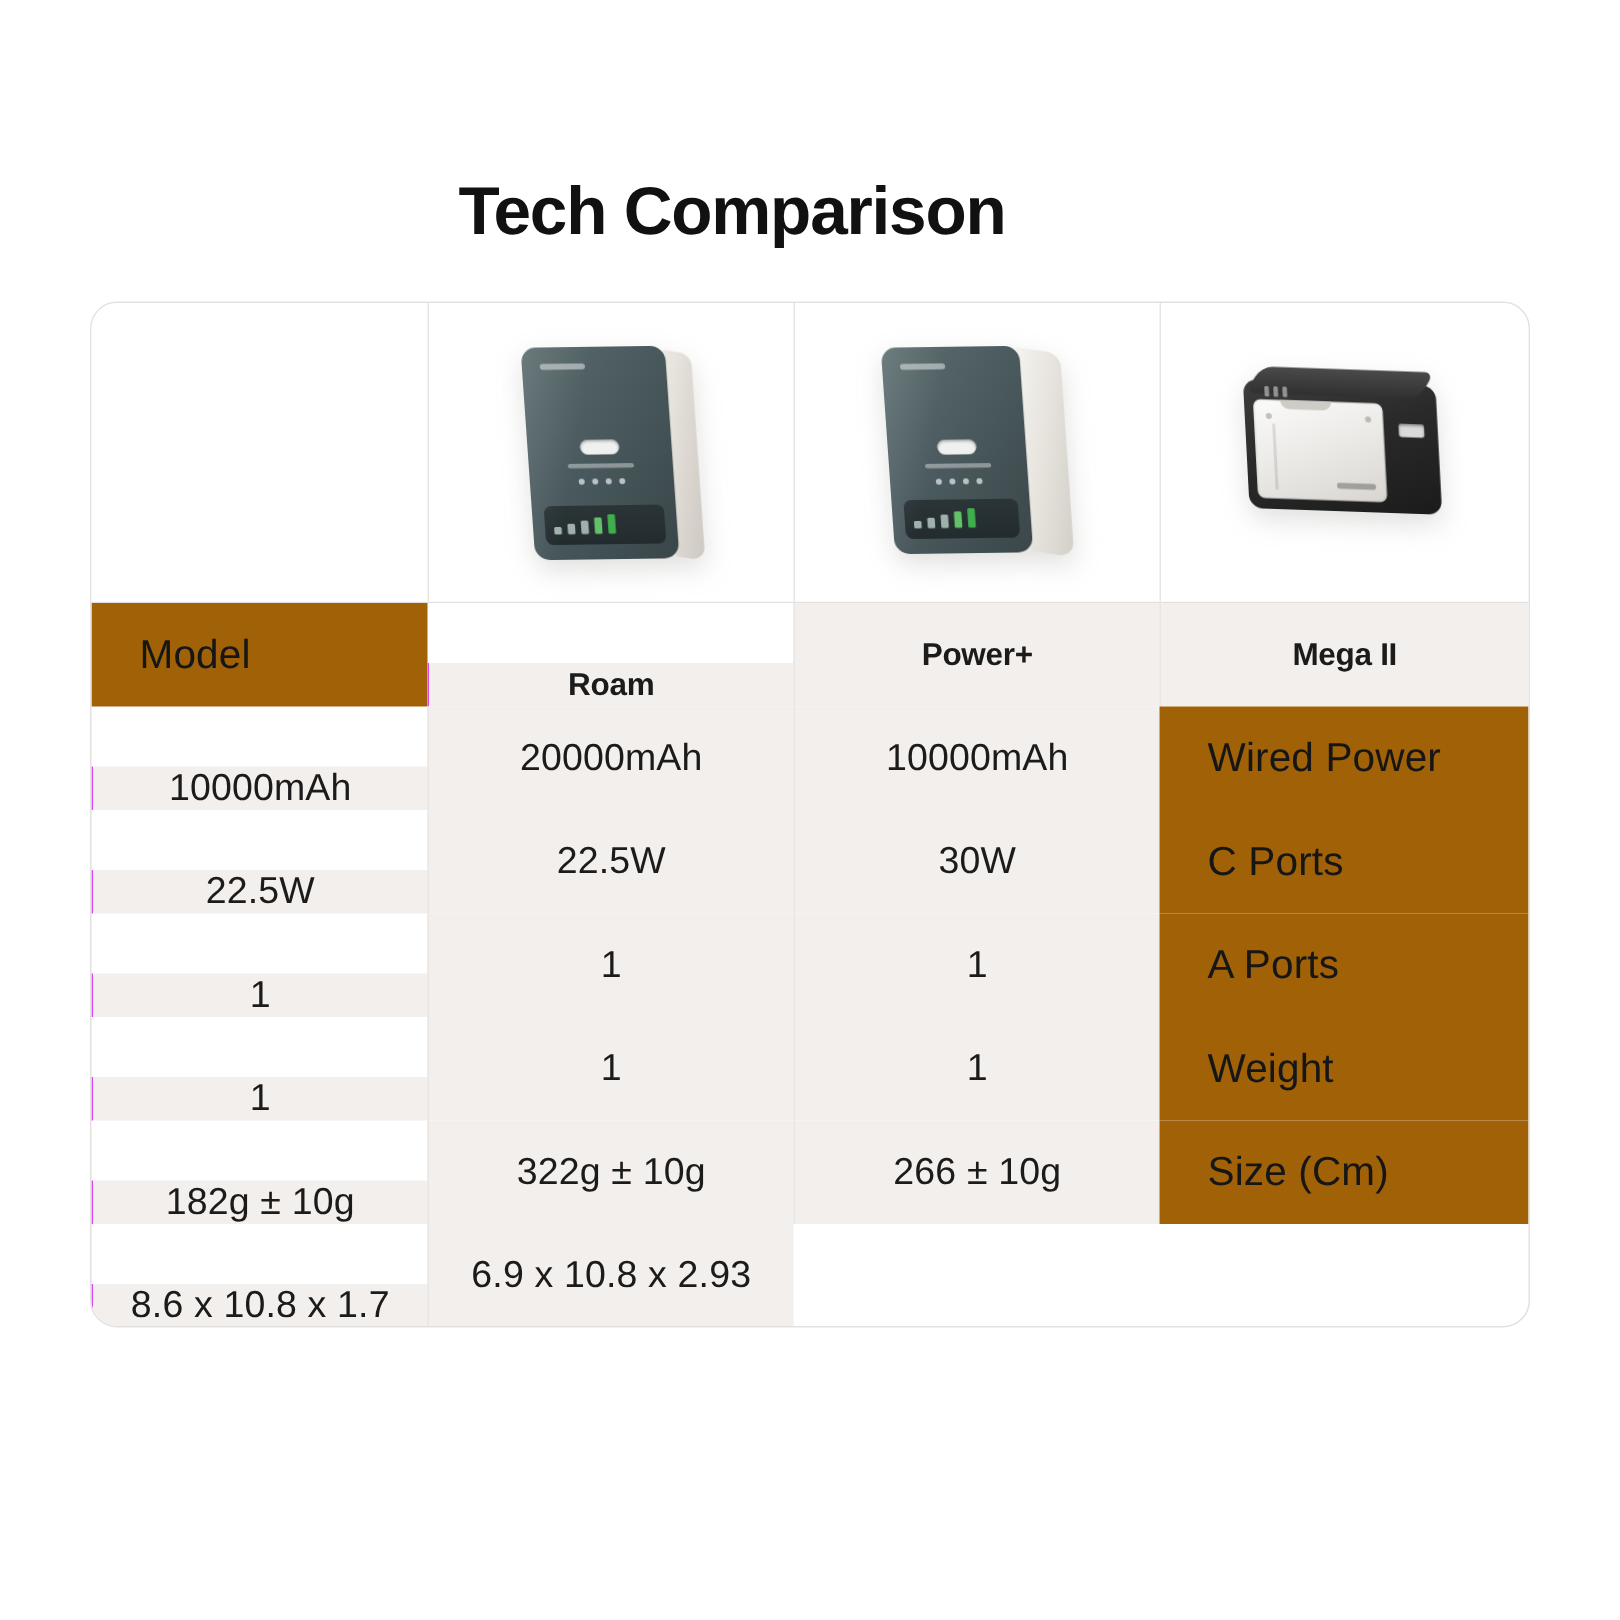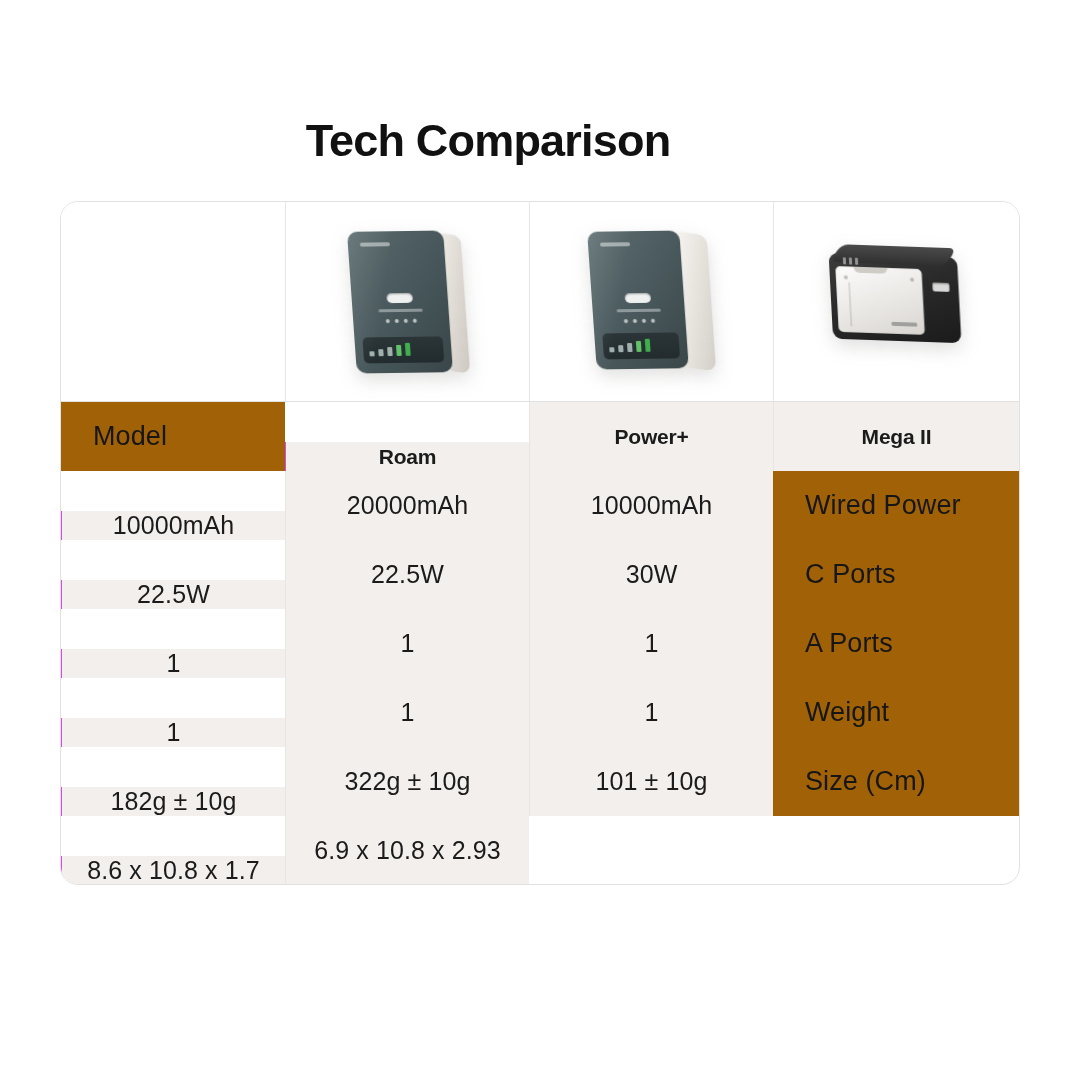--- a/index.html
+++ b/index.html
@@ -478,21 +478,21 @@
         <div class="cell val">1</div>
 
         <div class="cell label">A Ports</div>
         <div class="cell val c1">1</div>
         <div class="cell val">1</div>
         <div class="cell val">1</div>
 
         <div class="cell label">Weight</div>
         <div class="cell val c1">182g ± 10g</div>
         <div class="cell val">322g ± 10g</div>
-        <div class="cell val">101 ± 10g</div>
+        <div class="cell val">266 ± 10g</div>
 
         <div class="cell label">Size (Cm)</div>
         <div class="cell val c1">8.6 x 10.8 x 1.7</div>
         <div class="cell val">6.9 x 10.8 x 2.93</div>
 
       </div>
 
     </div>
   </div>
 

